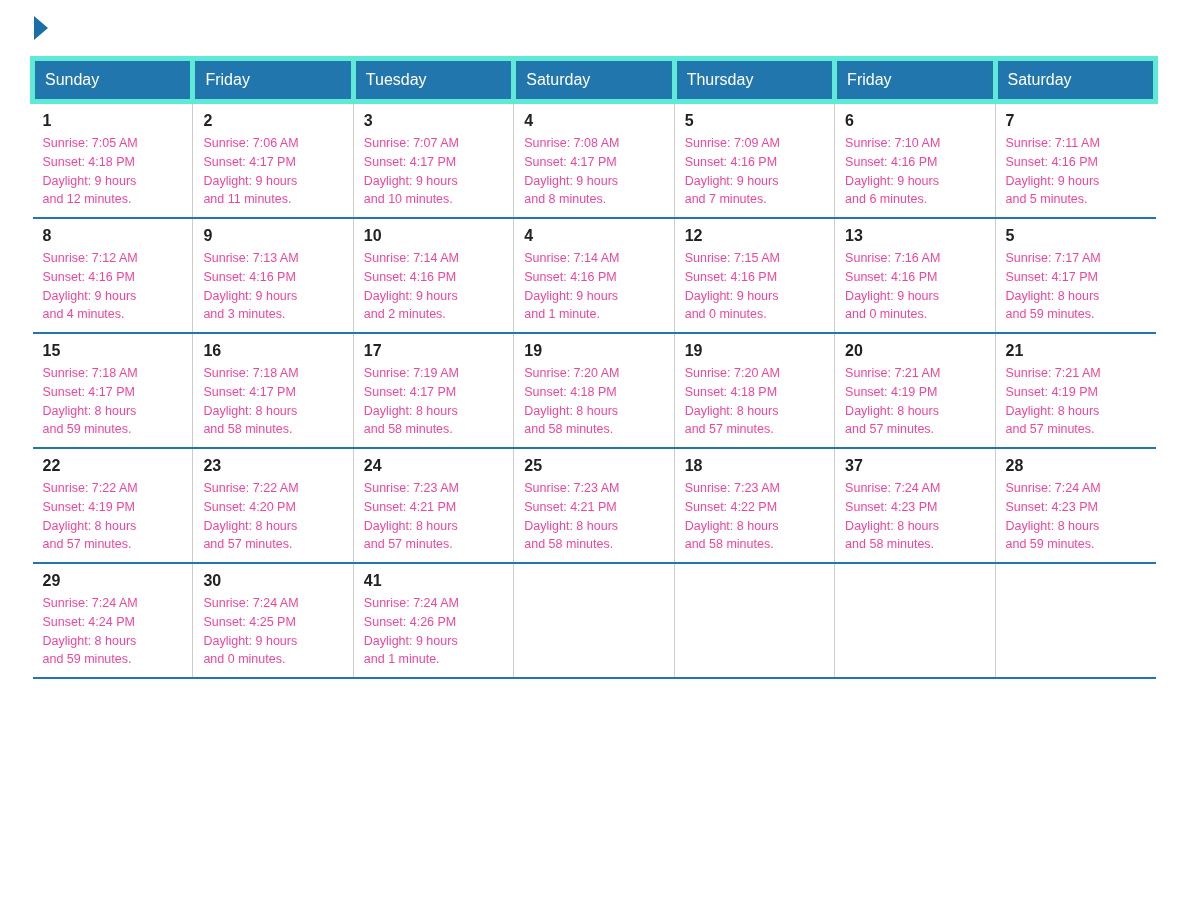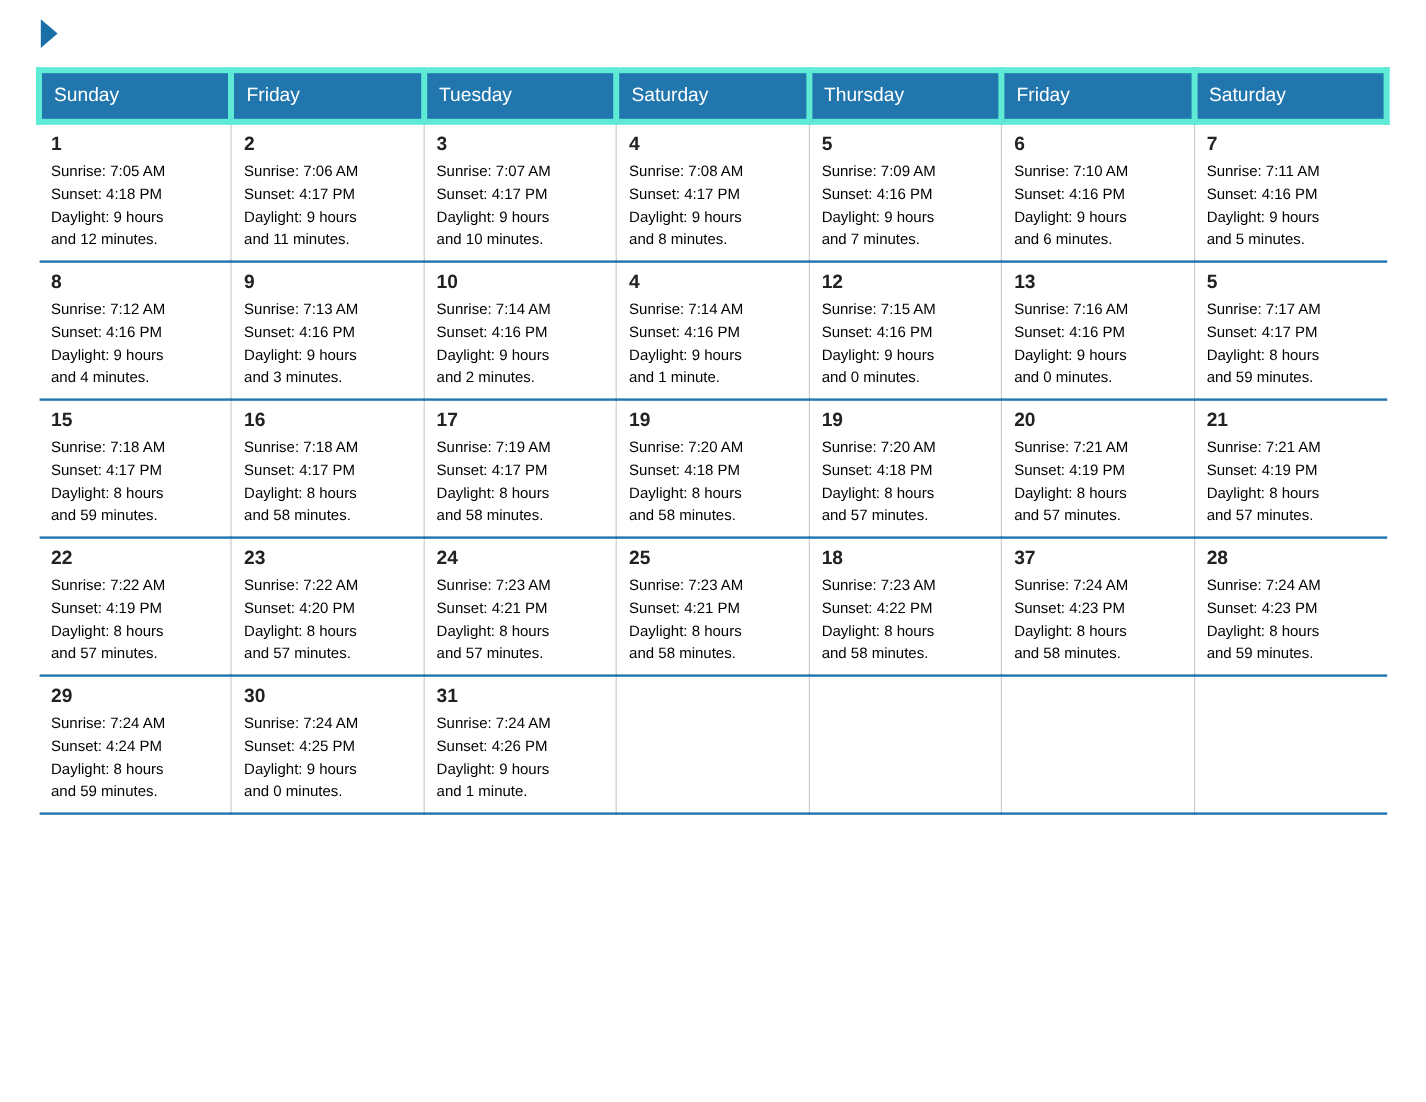--- a/index.html
+++ b/index.html
@@ -94,21 +94,21 @@
     }
     .day-number {
       font-size: 16px;
       font-weight: bold;
       color: #222;
       display: block;
       margin-bottom: 4px;
     }
     .day-info {
       font-size: 12.5px;
-      color: #000000;
+      color: #ec4899;
       line-height: 1.5;
     }
   </style>
 </head>
 <body>
 
 <div class="header">
   <div class="logo">
     <div class="logo-top">
       <span class="logo-general"></span>
@@ -258,21 +258,21 @@
       <tr>
         <td>
         <span class="day-number">29</span>
         <div class="day-info">Sunrise: 7:24 AM<br>Sunset: 4:24 PM<br>Daylight: 8 hours<br>and 59 minutes.</div>
       </td>
         <td>
         <span class="day-number">30</span>
         <div class="day-info">Sunrise: 7:24 AM<br>Sunset: 4:25 PM<br>Daylight: 9 hours<br>and 0 minutes.</div>
       </td>
         <td>
-        <span class="day-number">31</span>
+        <span class="day-number">41</span>
         <div class="day-info">Sunrise: 7:24 AM<br>Sunset: 4:26 PM<br>Daylight: 9 hours<br>and 1 minute.</div>
       </td>
         <td></td>
         <td></td>
         <td></td>
         <td></td>
       </tr>
     </tbody>
 </table>
 

